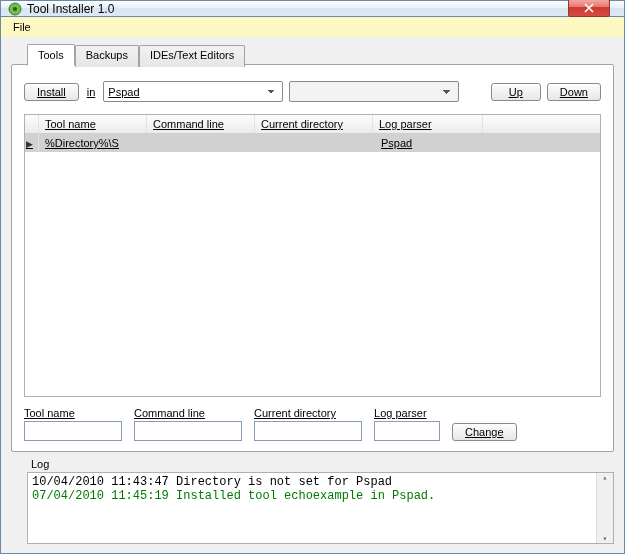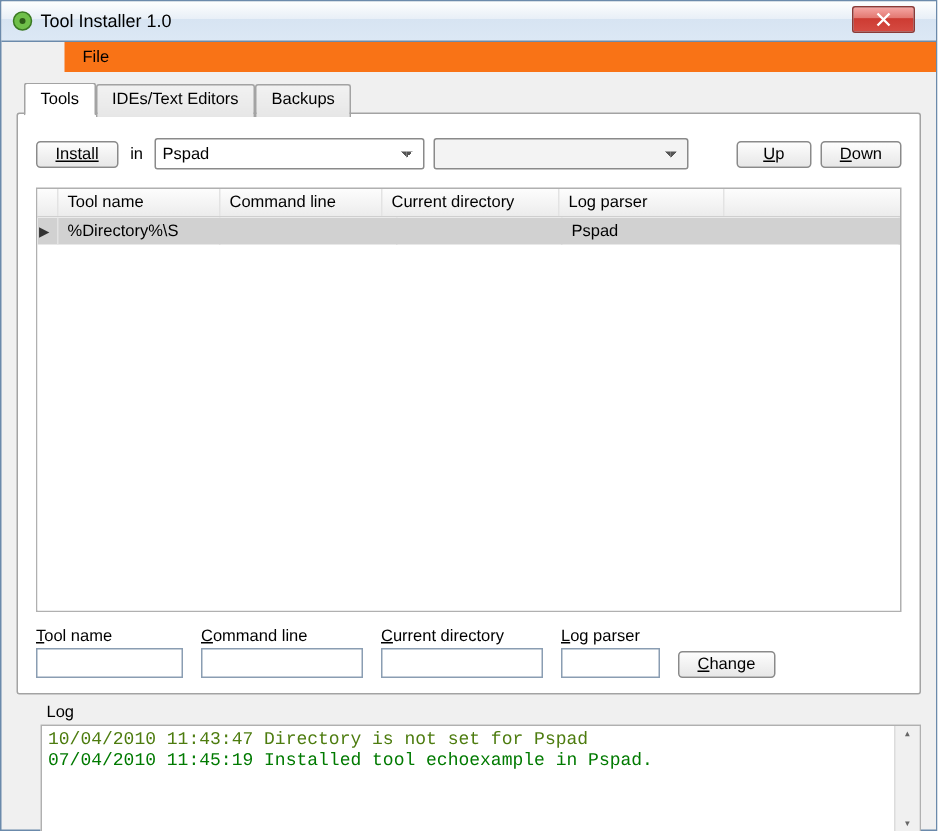--- a/index.html
+++ b/index.html
@@ -1,30 +1,30 @@
 <!DOCTYPE html>
 <html><head>
 <meta charset="utf-8">
 <style>
 * { box-sizing: border-box; margin: 0; padding: 0; }
 body { font-family: Tahoma, "Segoe UI", sans-serif; font-size: 11px; background: #fff; }
 .window { width: 625px; height: 554px; border: 1px solid #6b8aab; background: #f0f0f0; position: relative; }
-.titlebar { height: 27px; background: linear-gradient(to bottom, #fdfefe 0%, #e8eff7 45%, #d7e4f2 46%, #dce8f5 100%); border-bottom: 1px solid #6b8aab; display: flex; align-items: center; padding: 0 14px 0 6px; }
+.titlebar { height: 16px; background: linear-gradient(to bottom, #fdfefe 0%, #e8eff7 45%, #d7e4f2 46%, #dce8f5 100%); border-bottom: 1px solid #6b8aab; display: flex; align-items: center; padding: 0 14px 0 6px; }
 .titlebar .icon { width: 16px; height: 16px; margin-right: 4px; }
 .titlebar .title { flex: 1; font-size: 12px; color: #000; }
 .close-btn { width: 42px; height: 18px; background: linear-gradient(to bottom, #f5a6a3 0%, #e2766f 45%, #cd3b32 46%, #d54b42 100%); border: 1px solid #8b3a36; border-radius: 2px; display: flex; align-items: center; justify-content: center; color: #fff; cursor: pointer; margin-top:-2px;}
 .close-btn svg { width: 10px; height: 10px; }
-.menubar { height: 20px; padding: 2px 6px; background: #f97316; display: flex; align-items: center; margin-left: 42px; }
+.menubar { height: 20px; padding: 2px 6px; background: #fef9c3; display: flex; align-items: center; }
 .menubar .menu-item { padding: 2px 6px; cursor: pointer; }
 .content { padding: 6px 10px 8px 10px; }
 .tab-control { border: 1px solid #a3a3a3; background: #fff; border-radius: 2px; position: relative; height: 388px; }
-.tab-headers { display: flex; position: absolute; top: -21px; left: 4px; }
+.tab-headers { display: flex; position: absolute; top: -21px; left: 15px; }
 .tab { padding: 3px 10px 4px 10px; border: 1px solid #a3a3a3; border-bottom: none; background: linear-gradient(to bottom, #f2f2f2, #e6e6e6); margin-right: 0px; cursor: pointer; border-top-left-radius: 2px; border-top-right-radius: 2px; position: relative; top: 1px;}
 .tab.active { background: #fff; z-index: 2; padding-top: 4px; top:0; border-bottom: 1px solid #fff;}
-.tab-body { padding: 16px 12px 10px 12px; height: 100%; display: flex; flex-direction: column; }
+.tab-body { padding: 16px 12px 10px 12px; height: 100%; display: flex; flex-direction: column; text-decoration: underline; }
 .toolbar-row { display: flex; align-items: center; gap: 6px; margin-bottom: 12px; }
 .btn { background: linear-gradient(to bottom, #fdfdfd, #e7e7e7); border: 1px solid #8a8a8a; border-radius: 3px; padding: 2px 12px; cursor: pointer; font-family: inherit; font-size: 11px; min-width: 50px;}
 .btn u { text-decoration: underline; }
 .combo { border: 1px solid #8a8a8a; background: linear-gradient(to bottom, #fdfdfd, #e9e9e9); height: 21px; padding: 1px 18px 1px 4px; font-family: inherit; font-size: 11px; appearance: none; background-image: linear-gradient(45deg, transparent 50%, #555 50%), linear-gradient(135deg, #555 50%, transparent 50%); background-position: calc(100% - 11px) 8px, calc(100% - 7px) 8px; background-size: 4px 4px, 4px 4px; background-repeat: no-repeat; border-radius: 2px;}
 .combo.wide { width: 180px; }
 .combo.wide2 { width: 170px; background-color: #f3f3f3;}
 .in-label { padding: 0 2px; }
 .spacer { flex: 1; }
 .grid { border: 1px solid #b0b0b0; flex: 1; background: #fff; display: flex; flex-direction: column; min-height: 180px;}
 .grid-header { display: flex; background: linear-gradient(to bottom, #fdfdfd, #ececec); border-bottom: 1px solid #cfcfcf; }
@@ -39,21 +39,21 @@
 .field-group { display: flex; flex-direction: column; gap: 2px; }
 .field-group label { font-size: 11px; }
 .text-input { border: 1px solid #8a9db2; height: 20px; padding: 1px 3px; font-family: inherit; font-size: 11px; }
 .w-a { width: 98px; } .w-b { width: 108px;} .w-c { width: 108px;} .w-d { width: 66px;}
 .btn-col { display: flex; flex-direction: column; gap: 4px; }
 .btn-col-row { display: flex; gap: 6px;}
 .log-section { margin-top: 6px; padding-left: 16px; }
 .log-section .log-label { margin: 0 0 2px 4px; display: block;}
 .log-box { border: 1px solid #b0b0b0; background: #fff; height: 72px; padding: 2px 4px; font-family: "Courier New", monospace; font-size: 12px; position: relative; overflow: hidden;}
 .log-line { white-space: pre; }
-.log-red { color: #4d7c0f; }
+.log-red { color: #000000; }
 .log-green { color: #007a00; }
 .scroll-stub { position: absolute; right: 0; top: 0; bottom: 0; width: 17px; background: #f0f0f0; border-left: 1px solid #dcdcdc; display:flex; flex-direction:column; justify-content:space-between; align-items:center; font-size:8px; color:#666;}
 </style>
 </head>
 <body>
 
 <div class="window">
   <div class="titlebar">
     <span class="icon">
       <svg viewBox="0 0 16 16">
@@ -71,22 +71,22 @@
 
   <div class="menubar">
     <span class="menu-item">File</span>
   </div>
 
   <div class="content">
     <div style="height:21px;"></div>
     <div class="tab-control">
       <div class="tab-headers">
         <div class="tab active">Tools</div>
+        <div class="tab">Backups</div>
         <div class="tab">IDEs/Text Editors</div>
-        <div class="tab">Backups</div>
       </div>
       <div class="tab-body">
 
         <div class="toolbar-row">
           <button class="btn"><u>Install</u></button>
           <span class="in-label">in</span>
           <select class="combo wide">
             <option>Pspad</option>
           </select>
           <select class="combo wide2"></select>

